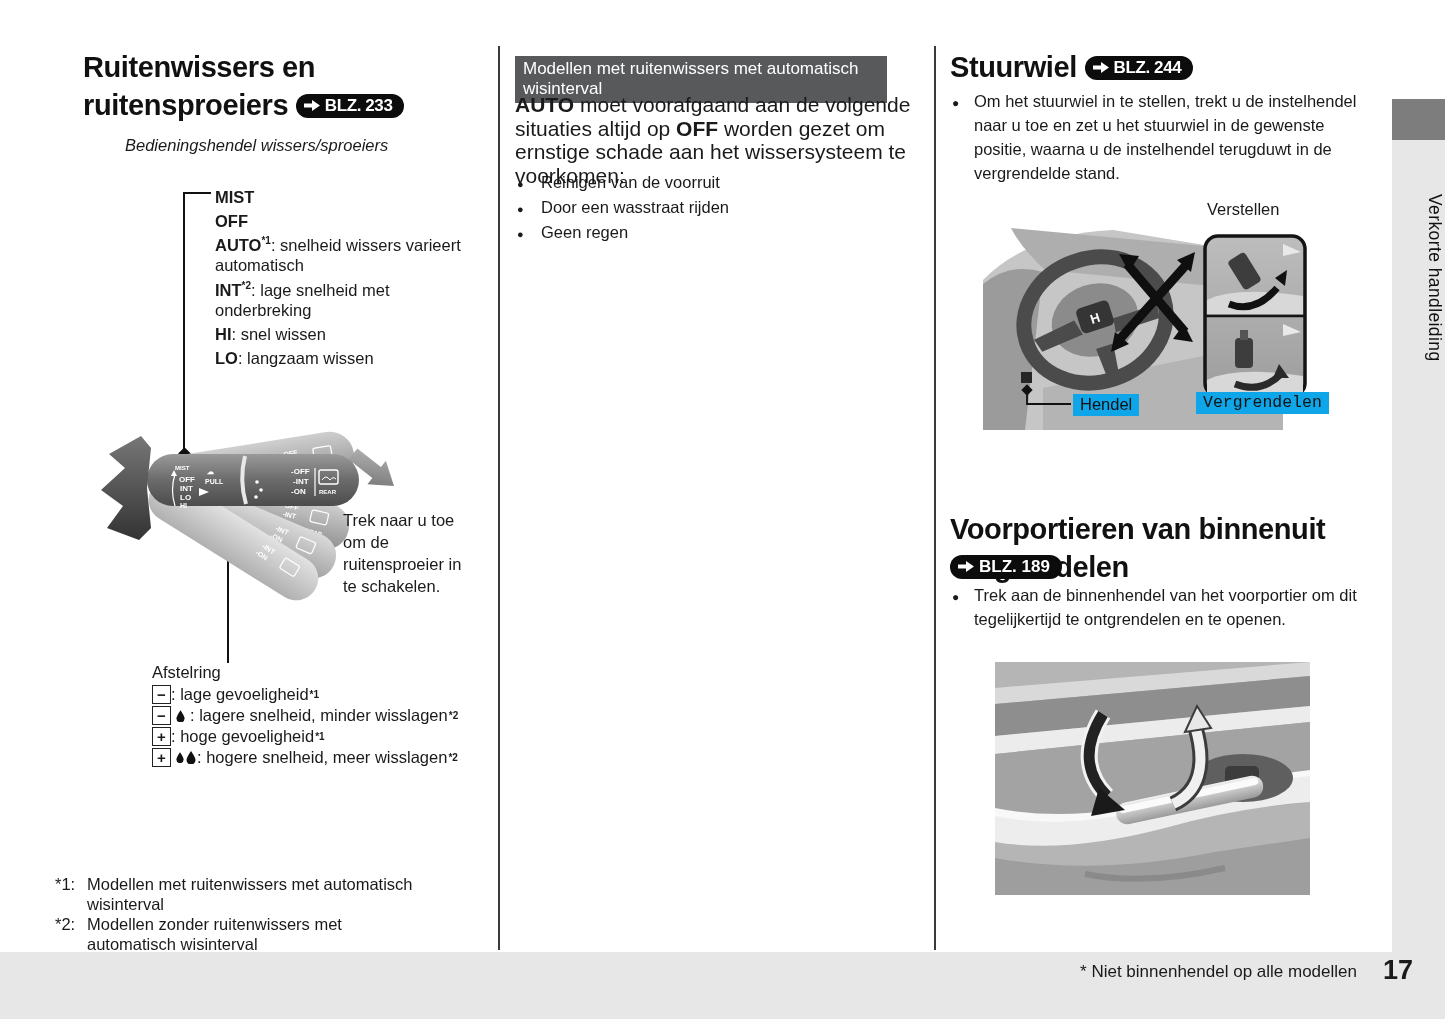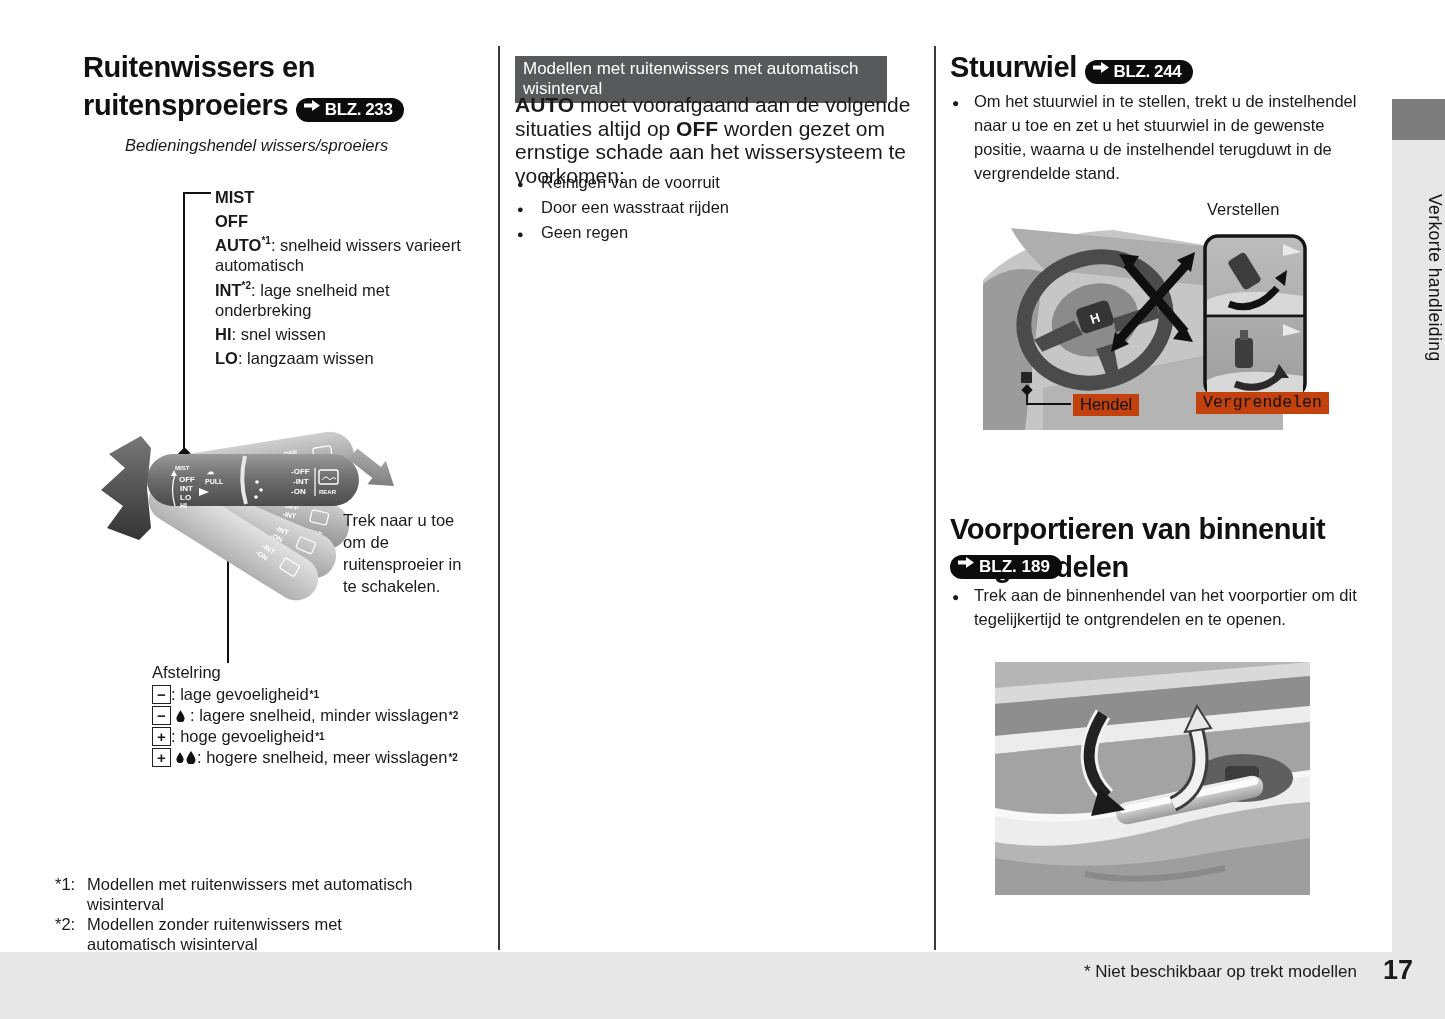--- a/index.html
+++ b/index.html
@@ -2,21 +2,21 @@
 <html><head>
 <meta charset="utf-8">
 <style>
   html,body{margin:0;padding:0;background:#fff;}
   #page{position:relative;width:1445px;height:1019px;background:#fff;overflow:hidden;
         font-family:"Liberation Sans",sans-serif;color:#1a1a1a;}
   .abs{position:absolute;}
   
   .h1{font-size:29px;font-weight:bold;letter-spacing:-0.4px;line-height:38px;color:#111;}
   
-  .blz{display:inline-flex;align-items:flex-start;gap:4px;background:#0c0c0c;color:#fff;
+  .blz{display:inline-flex;align-items:center;gap:4px;background:#0c0c0c;color:#fff;
        border-radius:999px;padding:1px 12px 2px 7px;font-size:17px;font-weight:bold;
        line-height:21px;vertical-align:3px;}
   .blz svg{display:block;}
   
   .vdiv{width:2px;background:#3a3a3a;}
   
   .caption{font-size:16.5px;}
   .modes{width:270px;font-size:16.5px;line-height:20.5px;}
   .modes b{font-weight:bold;}
   .modes sup{font-size:10px;font-weight:bold;}
@@ -40,21 +40,21 @@
               padding:3px 8px 4px 8px;}
   .para{width:400px;font-size:21px;line-height:23.5px;margin:0;}
   .para b{font-weight:bold;}
   .bullets{font-size:16.5px;line-height:23px;}
   .bullet-row{display:flex;align-items:baseline;}
   .bdot{flex:0 0 24px;font-size:11px;}
   .bdot-lg{flex:0 0 22px;font-size:12px;}
   
   .rbullet{display:flex;align-items:baseline;width:424px;font-size:16.5px;line-height:24px;}
   .ill-label{font-size:16.5px;}
-  .graybox{background:#c2410c;font-size:16.5px;padding:1px 7px 2px 7px;color:#111;}
+  .graybox{background:#0ea5e9;font-size:16.5px;padding:1px 7px 2px 7px;color:#111;}
   
   .side-strip{left:1392px;top:99px;width:53px;height:920px;background:#e7e7e7;}
   .side-tab{left:1392px;top:99px;width:53px;height:41px;background:#7d7d7d;}
   .side-label{left:1392px;top:148px;width:53px;height:260px;display:flex;justify-content:center;
               writing-mode:vertical-rl;font-size:17.5px;color:#111;letter-spacing:0.4px;}
   .footer-strip{left:0;top:952px;width:1445px;height:67px;background:#e7e7e7;}
   .footer-note{right:88px;top:962px;font-size:17px;}
   .pagenum{left:1383px;top:955px;font-size:27px;font-weight:600;}
   svg text{font-family:"Liberation Sans",sans-serif;}
 </style>
@@ -391,16 +391,16 @@
       <path d="M178 142 C204 130 212 104 200 64" stroke="#f0f0f0" stroke-width="10" fill="none"></path>
       <path d="M190 70 l12 -26 l14 22 z" fill="#e8e8e8" stroke="#3c3c3c" stroke-width="2"></path>
     </g>
   </svg>
 
   <div class="abs side-strip"></div>
   <div class="abs side-tab"></div>
   <div class="abs side-label">Verkorte handleiding</div>
 
   <div class="abs footer-strip"></div>
-  <div class="abs footer-note">* Niet beschikbaar op trekt modellen</div>
+  <div class="abs footer-note">* Niet binnenhendel op alle modellen</div>
   <div class="abs pagenum">17</div>
 
 </div>
 
 </body></html>

